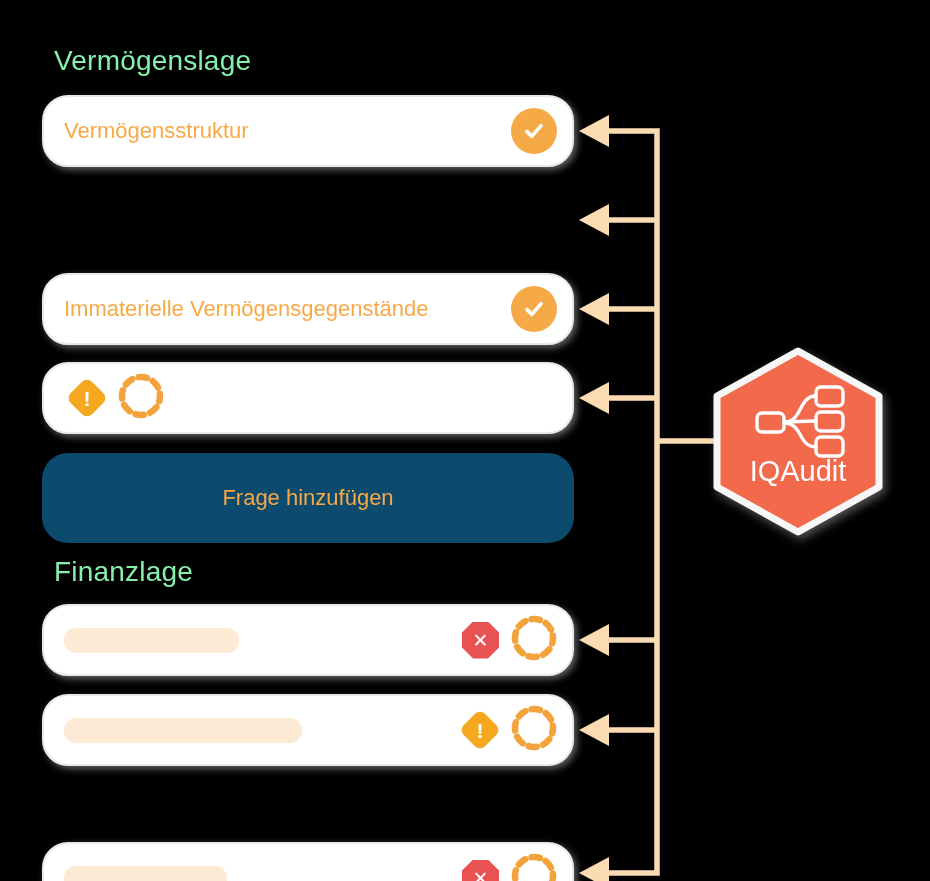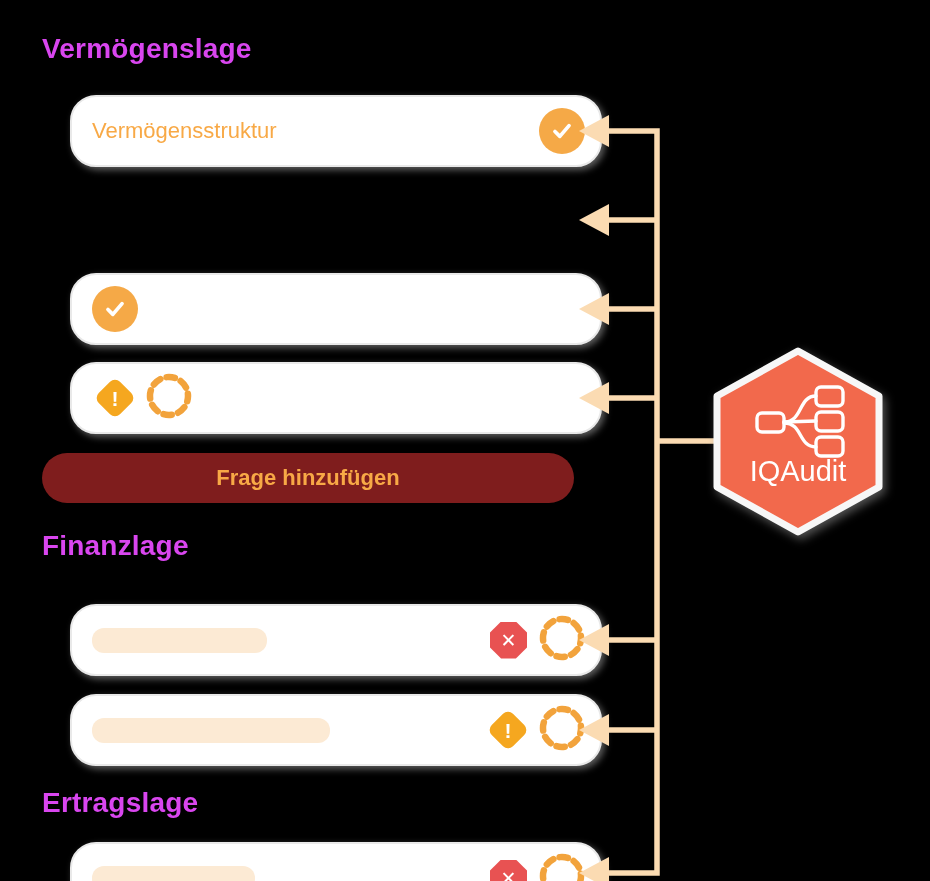--- a/index.html
+++ b/index.html
@@ -1,30 +1,29 @@
 <!DOCTYPE html>
 <html><head>
 <meta charset="utf-8">
 <style>
   html,body{margin:0;padding:0;background:#000;}
   .stage{
     position:relative;width:930px;height:881px;background:#000;
     overflow:hidden;font-family:"Liberation Sans","DejaVu Sans",sans-serif;
   }
   .heading{
-    position:absolute;left:42px;margin:0;
-    font-size:28px;font-weight:700;color:#d946ef;letter-spacing:.2px;
+    position:absolute;left:42px;margin:12px;
+    font-size:28px;font-weight:400;color:#86efac;letter-spacing:.2px;
   }
   .card{
     position:absolute;left:42px;width:532px;height:72px;box-sizing:border-box;
     background:#fff;border:2px solid #E9E9E9;border-radius:26px;
     box-shadow:3px 3px 7px rgba(175,175,175,.55);
     display:flex;align-items:center;justify-content:space-between;
     padding:0 15px 0 20px;
-    margin-left:28px;
   }
   .card-label{font-size:22px;color:#F8A946;white-space:nowrap;overflow:hidden;}
   .bar{height:25px;border-radius:12px;background:#FCEAD4;}
   .icons{display:flex;align-items:center;gap:9px;flex:0 0 auto;}
   .check{
     width:46px;height:46px;border-radius:50%;background:#F5A947;
     display:flex;align-items:center;justify-content:center;
   }
   .warnwrap{width:45px;height:45px;display:flex;align-items:center;justify-content:center;}
   .warn{
@@ -32,24 +31,24 @@
     display:flex;align-items:center;justify-content:center;
   }
   .warn span{transform:rotate(-45deg);color:#fff;font-weight:700;font-size:21px;line-height:1;}
   .oct{
     width:37px;height:37px;background:#E85252;
     clip-path:polygon(30% 0%,70% 0%,100% 30%,100% 70%,70% 100%,30% 100%,0% 70%,0% 30%);
     display:flex;align-items:center;justify-content:center;
     color:#fff;font-weight:700;font-size:19px;margin:0 3px;
   }
   .btn{
-    position:absolute;left:42px;top:453px;width:532px;height:50px;box-sizing:border-box;
-    background:#7f1d1d;border:none;border-radius:26px;cursor:pointer;
+    position:absolute;left:42px;top:453px;width:532px;height:90px;box-sizing:border-box;
+    background:#0c4a6e;border:none;border-radius:26px;cursor:pointer;
     font-family:inherit;font-size:22px;color:#F8A946;
-    display:flex;align-items:center;justify-content:center;font-weight:bold;
+    display:flex;align-items:center;justify-content:center;
   }
   .overlay{position:absolute;left:0;top:0;pointer-events:none;}
   .hexgroup{filter:drop-shadow(3px 4px 5px rgba(150,150,150,.55));}
   .hextext{font-family:"Liberation Sans","DejaVu Sans",sans-serif;}
 </style>
 </head>
 <body>
 
 <div class="stage">
 
@@ -61,20 +60,21 @@
       <span class="check">
         <svg width="26" height="26" viewBox="0 0 24 24">
             <path d="M5.5 12.5 L10 17 L18.5 7" stroke="#fff" stroke-width="3.4" fill="none" stroke-linecap="round" stroke-linejoin="round"></path>
           </svg>
       </span>
     </span>
   </div>
 
 
   <div class="card" style="top:273px">
+    <span class="card-label">Immaterielle Vermögensgegenstände</span>
     <span class="icons">
       <span class="check">
         <svg width="26" height="26" viewBox="0 0 24 24">
             <path d="M5.5 12.5 L10 17 L18.5 7" stroke="#fff" stroke-width="3.4" fill="none" stroke-linecap="round" stroke-linejoin="round"></path>
           </svg>
       </span>
     </span>
   </div>
 
   <div class="card" style="top:362px">
@@ -87,21 +87,21 @@
       <span>
         <svg width="46" height="46" viewBox="0 0 46 46">
             <circle cx="23" cy="23" r="19" fill="none" stroke="#F2A33C" stroke-width="6.5" stroke-linecap="round" stroke-dasharray="8.4 6.52" stroke-dashoffset="3"></circle>
           </svg>
       </span>
     </span>
   </div>
 
   <button class="btn">Frage hinzufügen</button>
 
-  <h2 class="heading" style="top:530px">Finanzlage</h2>
+  <h2 class="heading" style="top:544px">Finanzlage</h2>
 
   <div class="card" style="top:604px">
     <span class="bar" style="width:175px"></span>
     <span class="icons">
       <span class="oct">
           <span>✕</span>
         </span>
       <span>
         <svg width="46" height="46" viewBox="0 0 46 46">
             <circle cx="23" cy="23" r="19" fill="none" stroke="#F2A33C" stroke-width="6.5" stroke-linecap="round" stroke-dasharray="8.4 6.52" stroke-dashoffset="3"></circle>
@@ -119,21 +119,20 @@
           </span>
         </span>
       <span>
         <svg width="46" height="46" viewBox="0 0 46 46">
             <circle cx="23" cy="23" r="19" fill="none" stroke="#F2A33C" stroke-width="6.5" stroke-linecap="round" stroke-dasharray="8.4 6.52" stroke-dashoffset="3"></circle>
           </svg>
       </span>
     </span>
   </div>
 
-  <h2 class="heading" style="top:787px">Ertragslage</h2>
 
   <div class="card" style="top:842px">
     <span class="bar" style="width:163px"></span>
     <span class="icons">
       <span class="oct">
           <span>✕</span>
         </span>
       <span>
         <svg width="46" height="46" viewBox="0 0 46 46">
             <circle cx="23" cy="23" r="19" fill="none" stroke="#F2A33C" stroke-width="6.5" stroke-linecap="round" stroke-dasharray="8.4 6.52" stroke-dashoffset="3"></circle>

